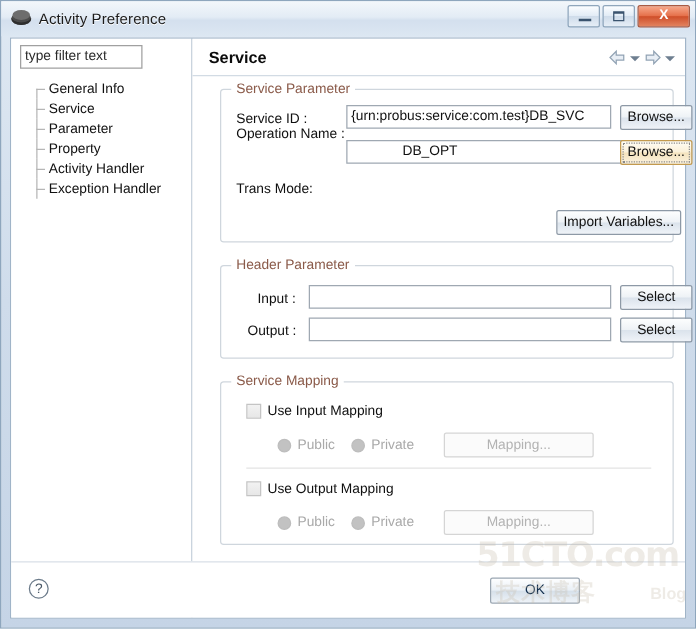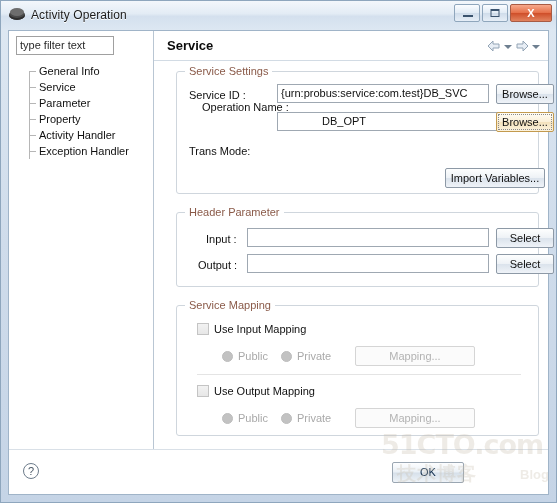--- a/index.html
+++ b/index.html
@@ -247,21 +247,21 @@
 <body>
 
 <div id="window">
   <div class="win-frame"></div>
 
   <div id="titlebar">
     <span id="app-icon">
       <span class="disc"></span>
         <span class="disc2"></span>
     </span>
-    <span id="title-text">Activity Operation</span>
+    <span id="title-text">Activity Preference</span>
     <span class="winbtns">
       <span class="winbtn">
           <span class="minbar"></span>
         </span>
       <span class="winbtn">
           <span class="maxsq"></span>
         </span>
       <span class="winbtn close">
         <span class="g">X</span>
       </span>
@@ -315,27 +315,27 @@
           <span class="nav-arrow">
             <svg width="16" height="14" viewBox="0 0 16 14">
                 <path d="M9 2 L14 7 L9 12 L9 9 L3 9 L3 5 L9 5 Z" fill="#e8eef5" stroke="#93a4b5" stroke-width="1"></path>
               </svg>
           </span>
           <span class="nav-caret"></span>
         </div>
       </div>
 
       <div class="group" style="left:22px; top:40px; width:363px; height:123px;">
-        <span class="legend">Service Settings</span>
+        <span class="legend">Service Parameter</span>
 
         <span class="fld-label" style="left:12px; top:16px;">Service ID :</span>
         <span class="textfield" style="left:100px; top:12px; width:212px;">{urn:probus:service:com.test}DB_SVC</span>
         <span class="btn" style="left:319px; top:12px; width:58px;">Browse...</span>
 
-        <span class="fld-label" style="left:12px; top:28px;margin-left:13px;">Operation Name :</span>
+        <span class="fld-label" style="left:12px; top:28px;">Operation Name :</span>
         <span class="textfield" style="left:100px; top:40px; width:256px;padding-left:44px;">DB_OPT</span>
         <span class="btn focused" style="left:319px; top:40px; width:58px;">Browse...</span>
 
         <span class="fld-label" style="left:12px; top:72px;">Trans Mode:</span>
 
         <span class="btn" style="left:268px; top:96px; width:100px;">Import Variables...</span>
       </div>
 
       <div class="group" style="left:22px; top:181px; width:363px; height:75px;">
         <span class="legend">Header Parameter</span>

